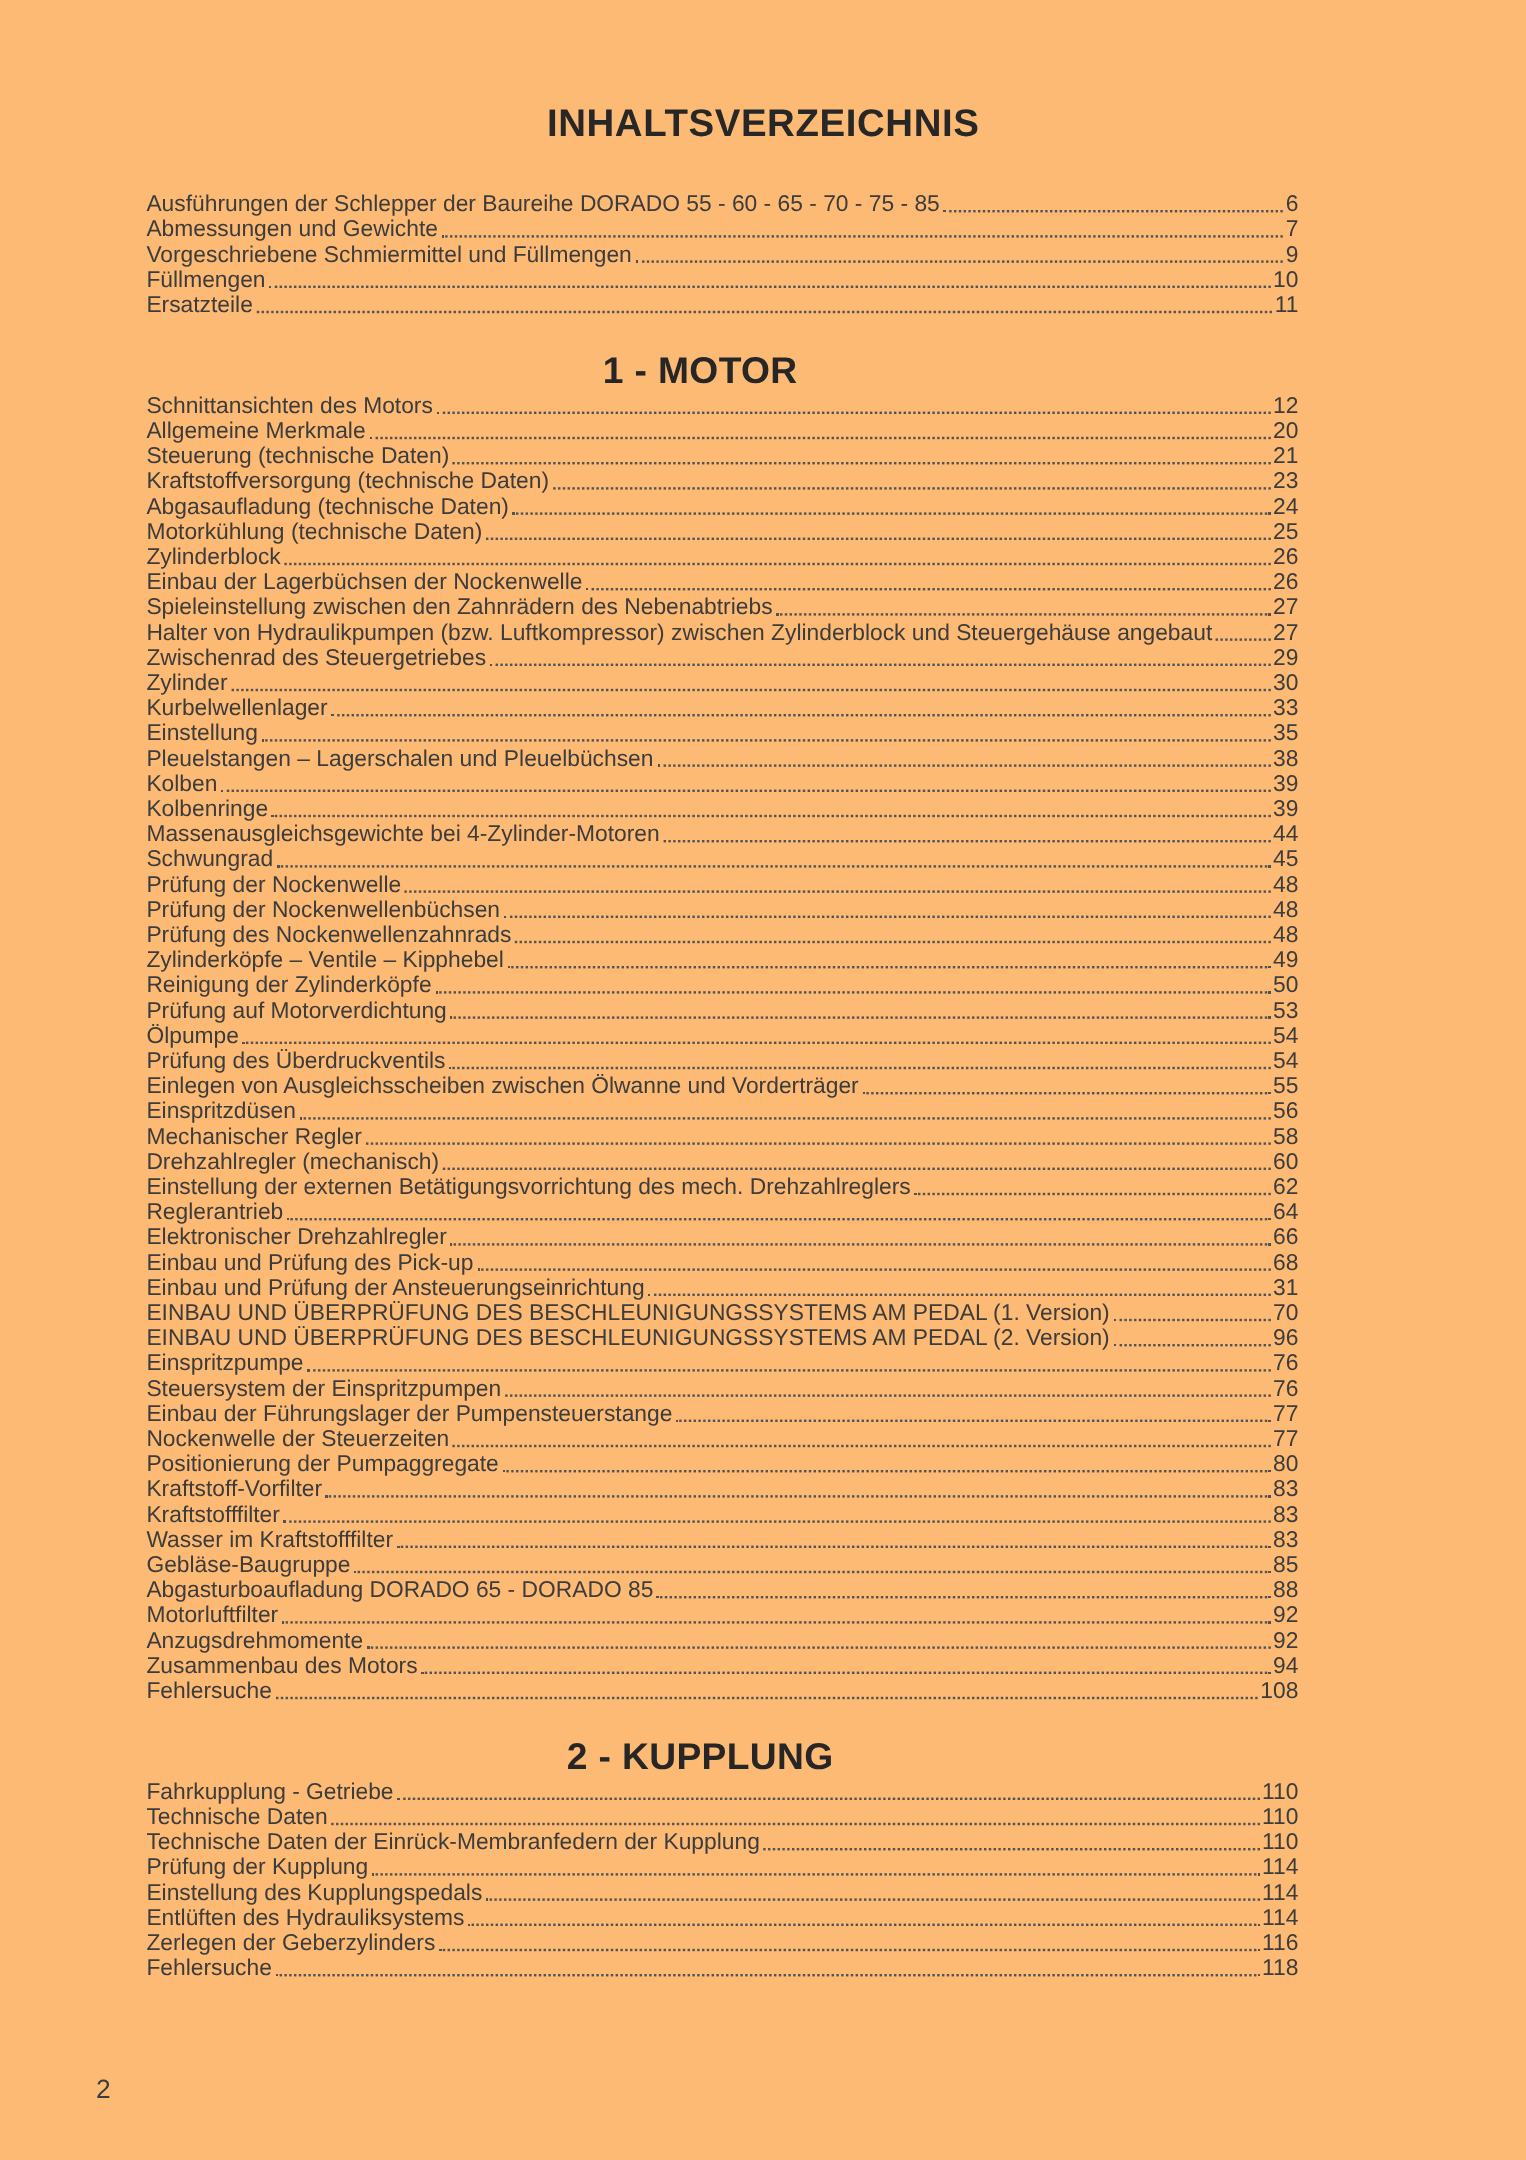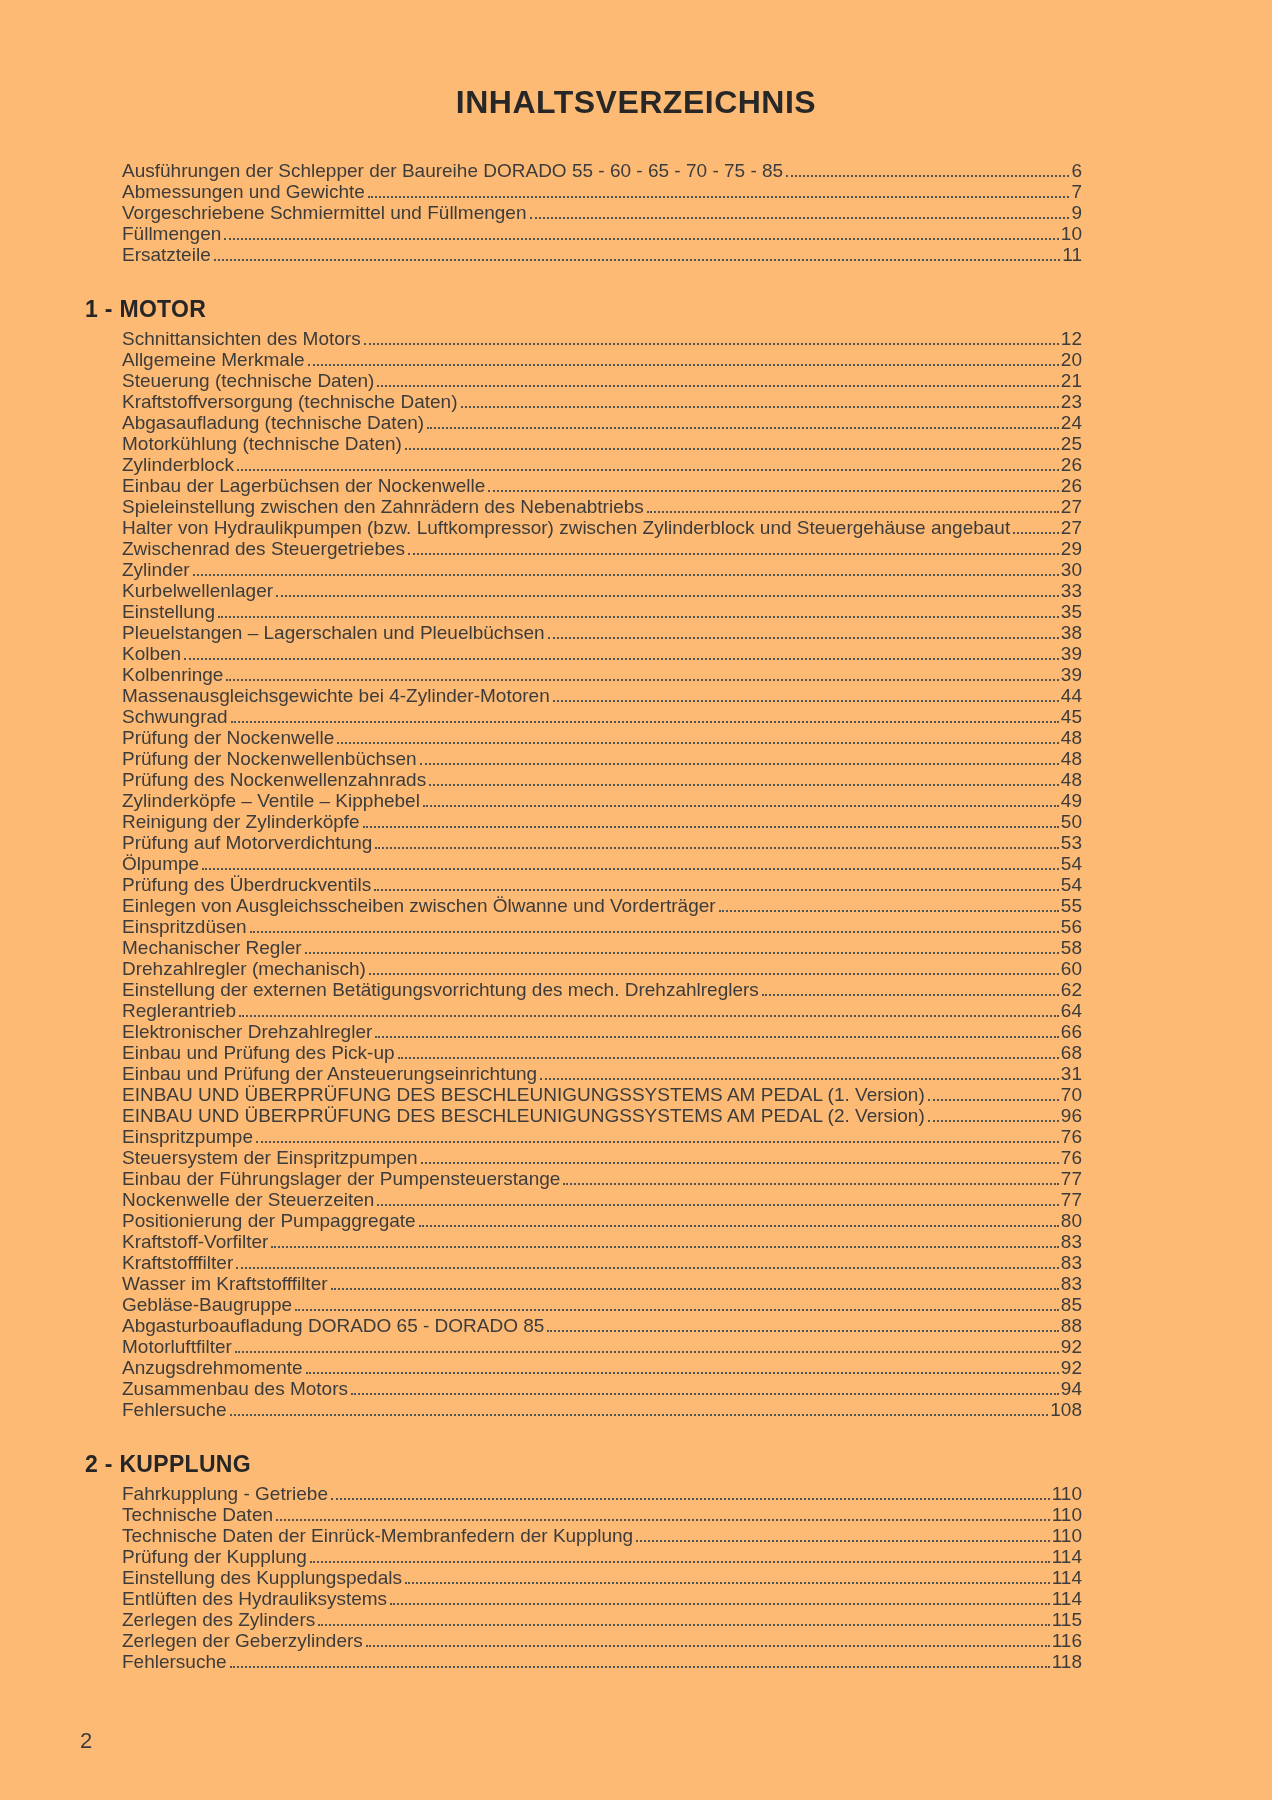--- a/index.html
+++ b/index.html
@@ -20,24 +20,25 @@
     font-size: 32px;
     font-weight: bold;
     color: #272727;
     letter-spacing: 0.5px;
   }
   .toc {
     position: absolute;
     left: 122px;
     top: 160px;
     width: 960px;
+    text-align: center;
   }
   .section-heading {
     margin: 31px 0 6px -37px;
-    font-size: 23px;
+    font-size: 31px;
     line-height: 26px;
     font-weight: bold;
     color: #262626;
     letter-spacing: 0.3px;
   }
   .entry {
     display: flex;
     align-items: flex-end;
     height: 21px;
     line-height: 21px;
@@ -383,25 +384,20 @@
           <span class="label">Einstellung des Kupplungspedals</span>
           <span class="dots"></span>
           <span class="pagenum">114</span>
         </div>
         <div class="entry">
           <span class="label">Entlüften des Hydrauliksystems</span>
           <span class="dots"></span>
           <span class="pagenum">114</span>
         </div>
         <div class="entry">
-          <span class="label">Zerlegen des Zylinders</span>
-          <span class="dots"></span>
-          <span class="pagenum">115</span>
-        </div>
-        <div class="entry">
           <span class="label">Zerlegen der Geberzylinders</span>
           <span class="dots"></span>
           <span class="pagenum">116</span>
         </div>
         <div class="entry">
           <span class="label">Fehlersuche</span>
           <span class="dots"></span>
           <span class="pagenum">118</span>
         </div>
       </div>

